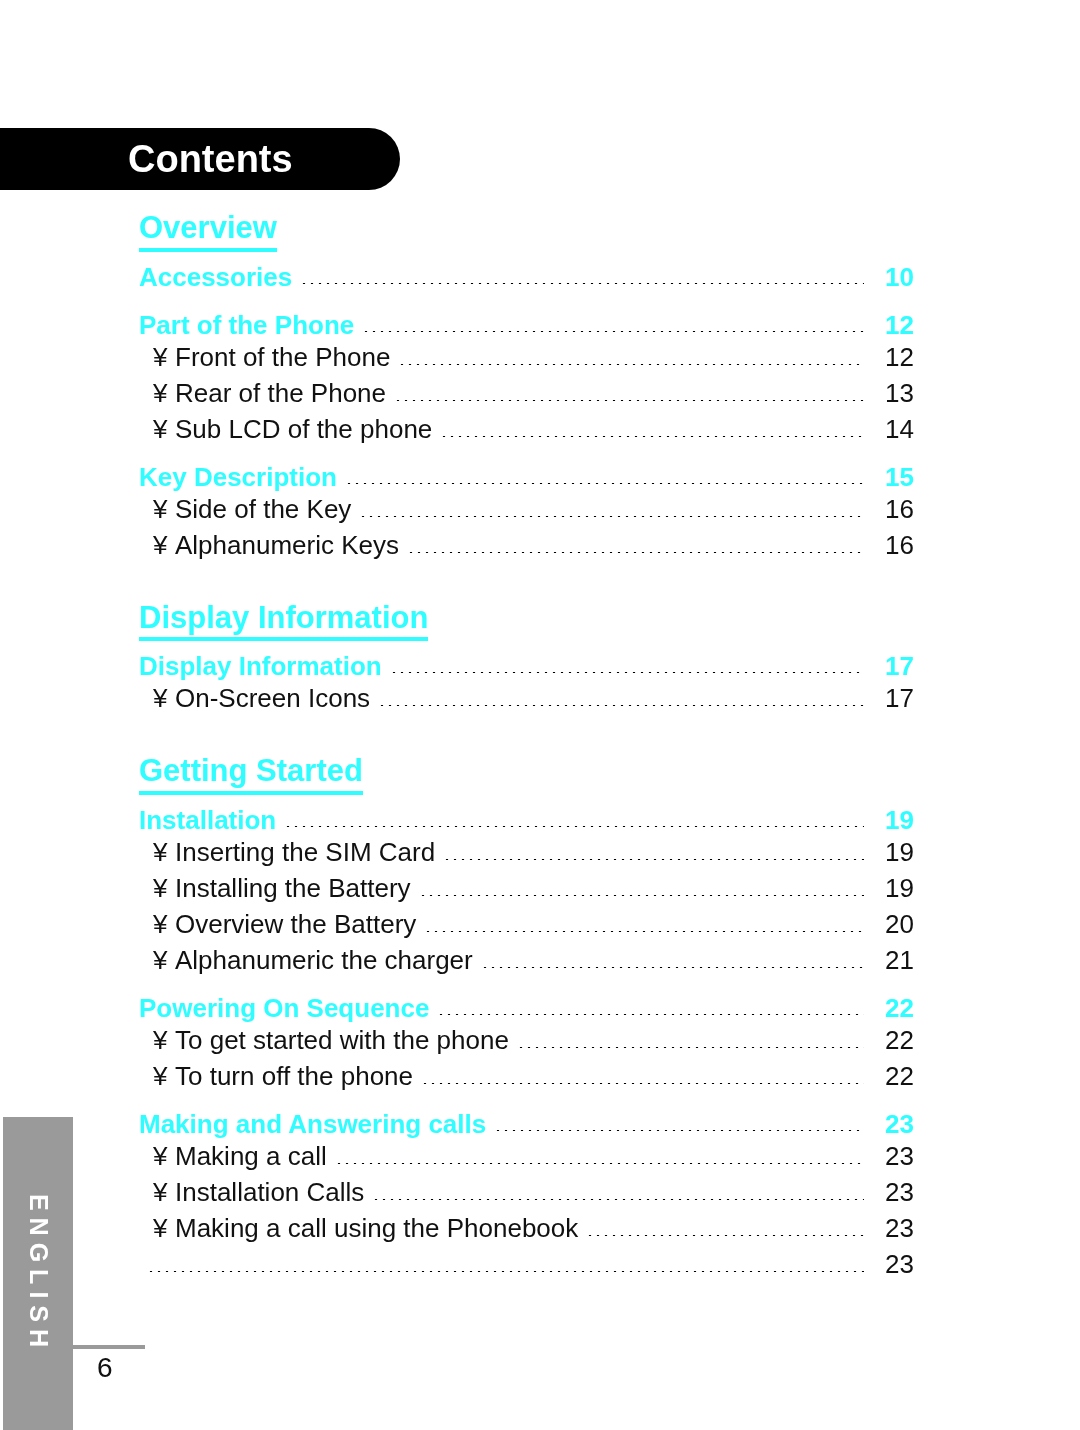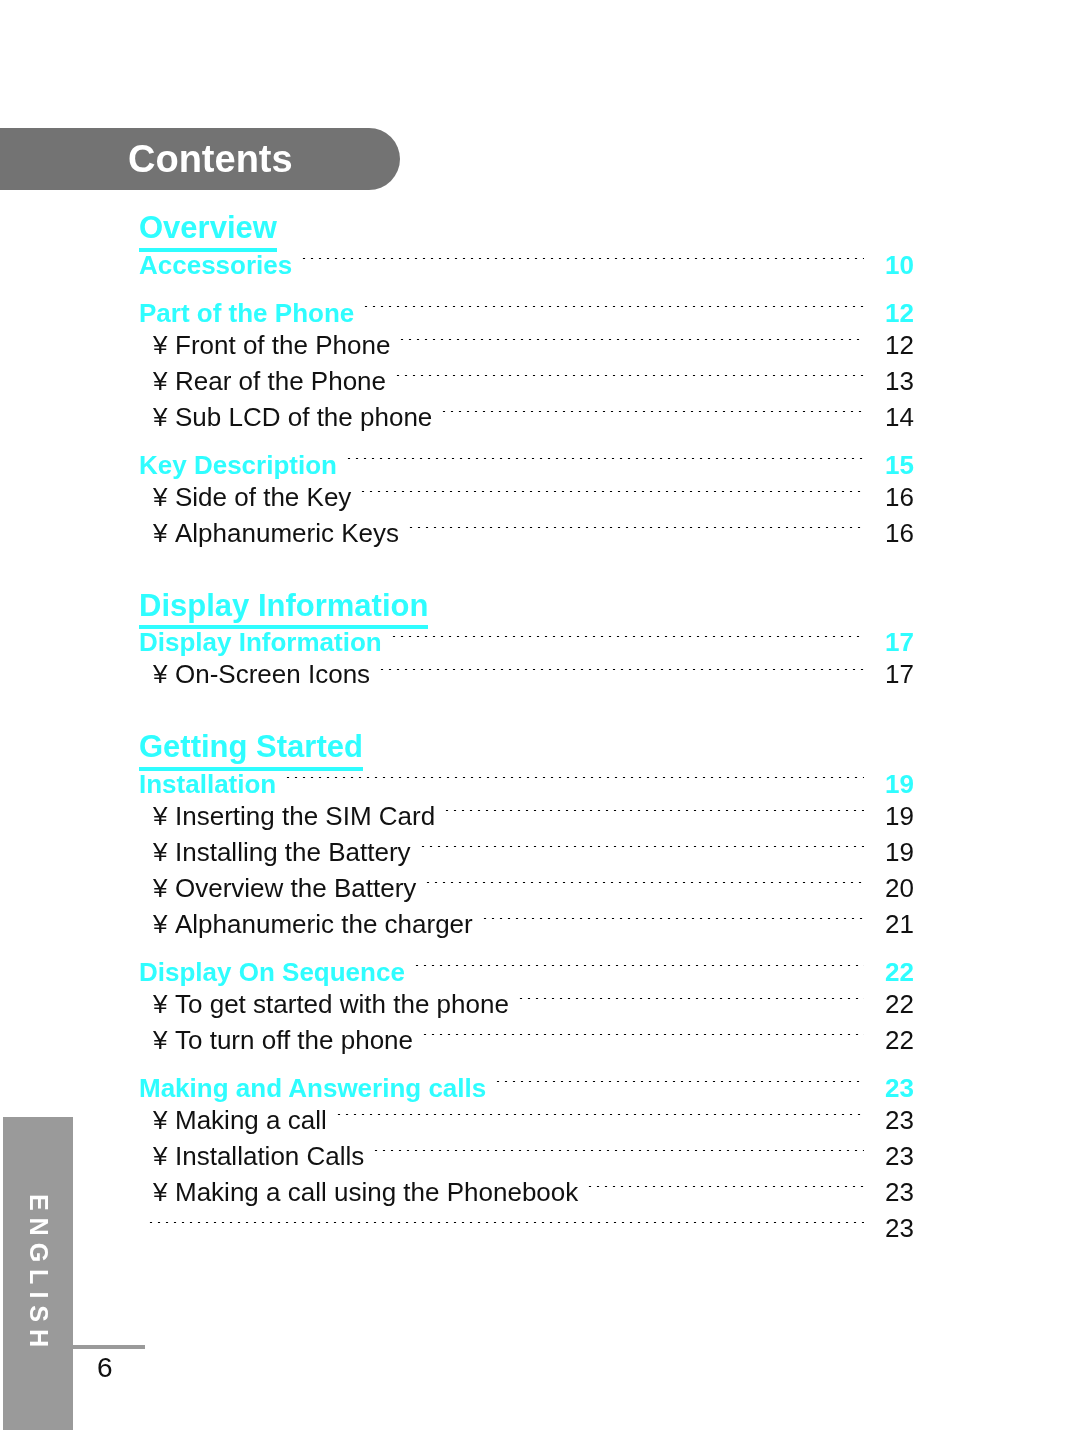--- a/index.html
+++ b/index.html
@@ -16,21 +16,21 @@
     -webkit-font-smoothing: antialiased;
   }
 
   
   .banner {
     position: absolute;
     left: 0;
     top: 128px;
     width: 400px;
     height: 62px;
-    background: #737373;
+    background: #000000;
     border-radius: 0 31px 31px 0;
   }
   .banner-title {
     position: absolute;
     left: 128px;
     top: 50%;
     transform: translateY(-50%);
     color: #ffffff;
     font-size: 38px;
     font-weight: bold;
@@ -54,27 +54,28 @@
     margin-top: 44px;
   }
   .section-title {
     display: inline-block;
     color: #2ffdff;
     font-size: 31px;
     font-weight: bold;
     line-height: 1.05;
     padding-bottom: 3px;
     border-bottom: 4px solid #2ffdff;
+    margin-bottom: 12px;
     white-space: nowrap;
   }
 
   
   .toc-row {
     display: flex;
-    align-items: center;
+    align-items: flex-end;
     width: 100%;
     line-height: 1.0;
   }
   .toc-row .label {
     white-space: nowrap;
     flex: 0 0 auto;
   }
   .toc-row .leader {
     flex: 1 1 auto;
     min-width: 18px;
@@ -255,21 +256,21 @@
           <span class="leader"></span>
           <span class="pageno">20</span>
         </div>
         <div class="toc-row entry-sub">
           <span class="label"><span class="bullet">¥</span><span>Alphanumeric the charger</span></span>
           <span class="leader"></span>
           <span class="pageno">21</span>
         </div>
       </div><div class="group">
         <div class="toc-row entry-main">
-          <span class="label">Display On Sequence</span>
+          <span class="label">Powering On Sequence</span>
           <span class="leader"></span>
           <span class="pageno">22</span>
         </div>
         <div class="toc-row entry-sub">
           <span class="label"><span class="bullet">¥</span><span>To get started with the phone</span></span>
           <span class="leader"></span>
           <span class="pageno">22</span>
         </div>
         <div class="toc-row entry-sub">
           <span class="label"><span class="bullet">¥</span><span>To turn off the phone</span></span>

